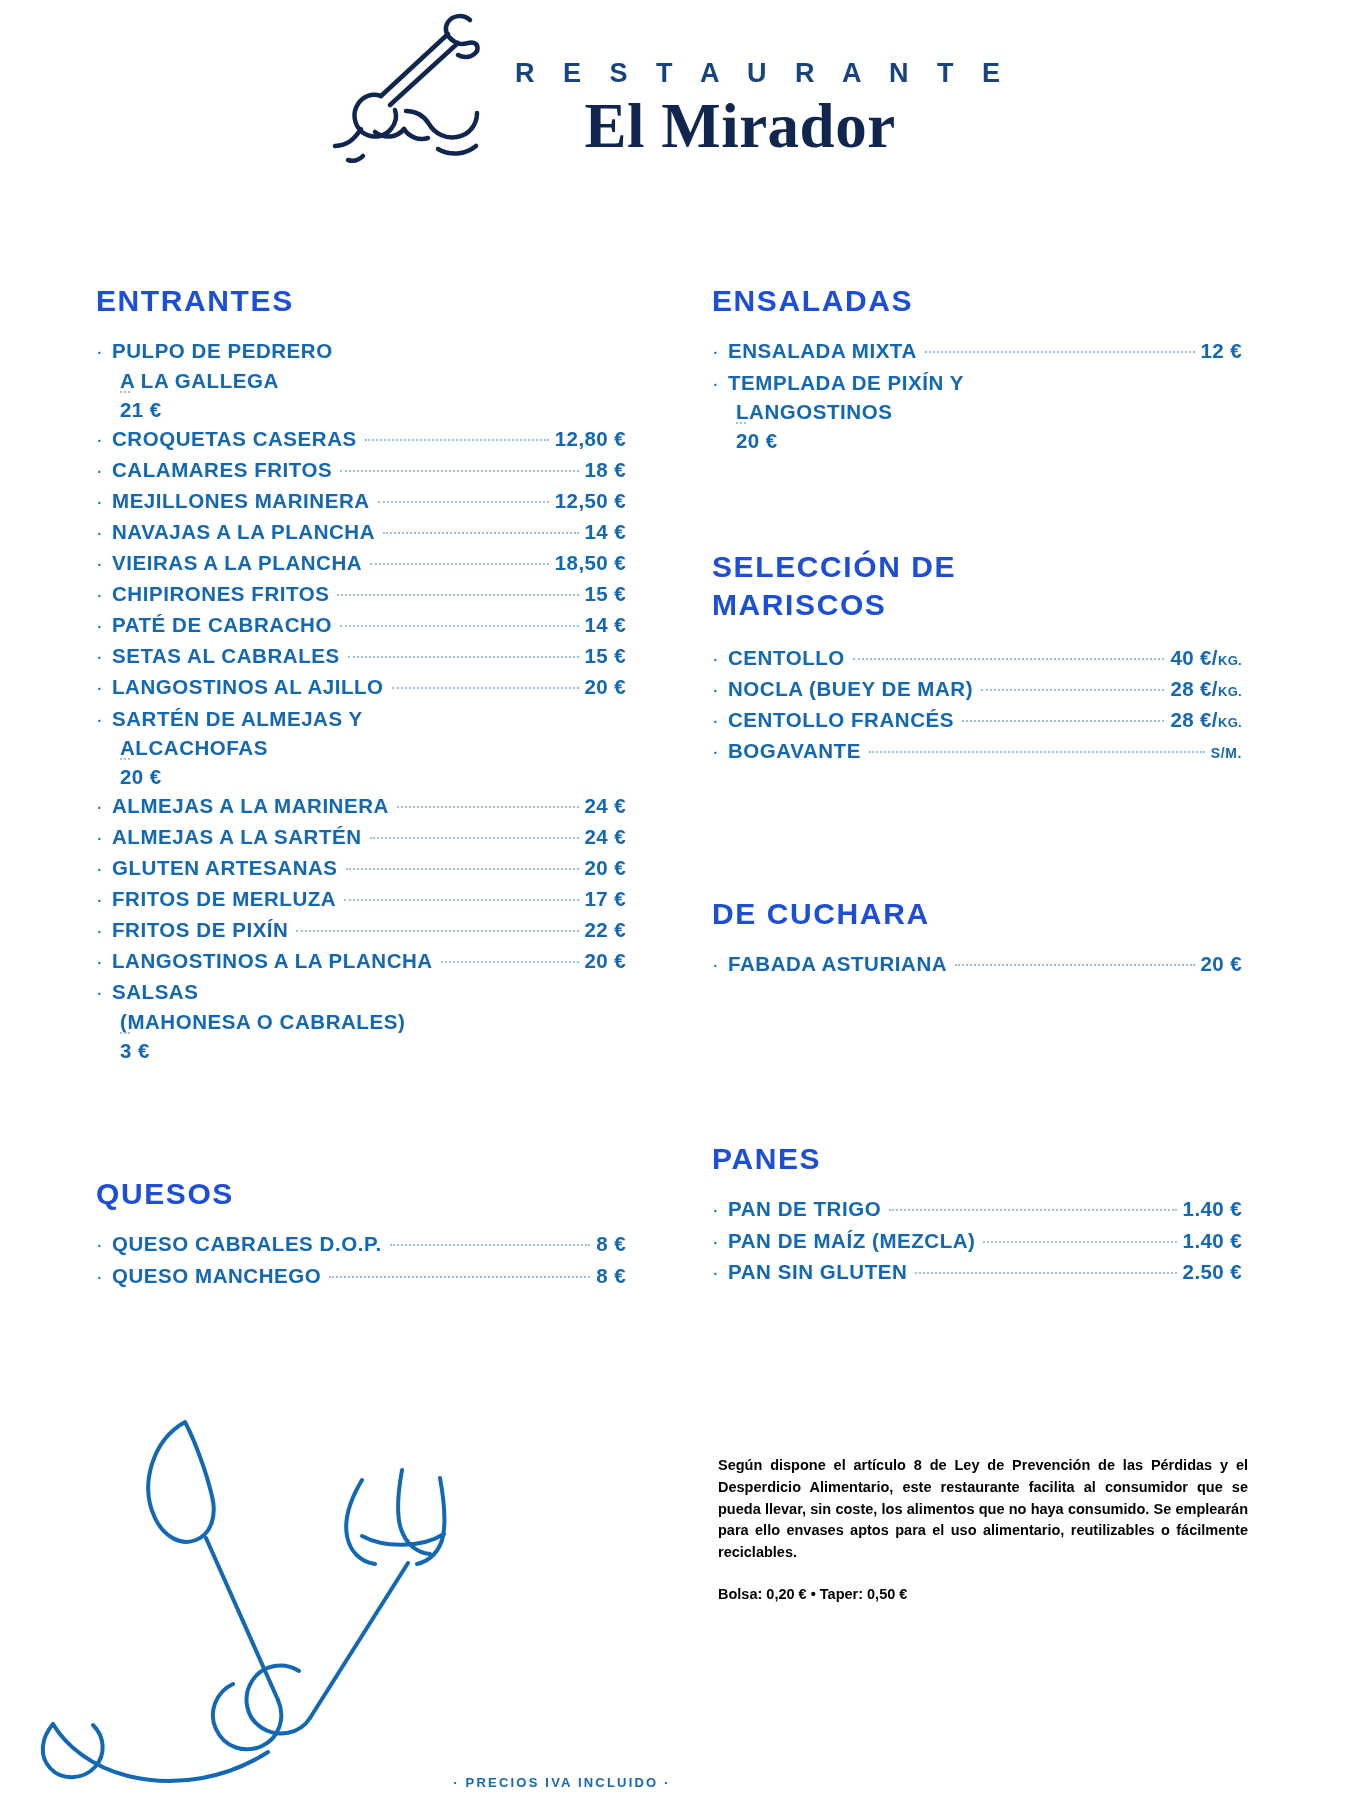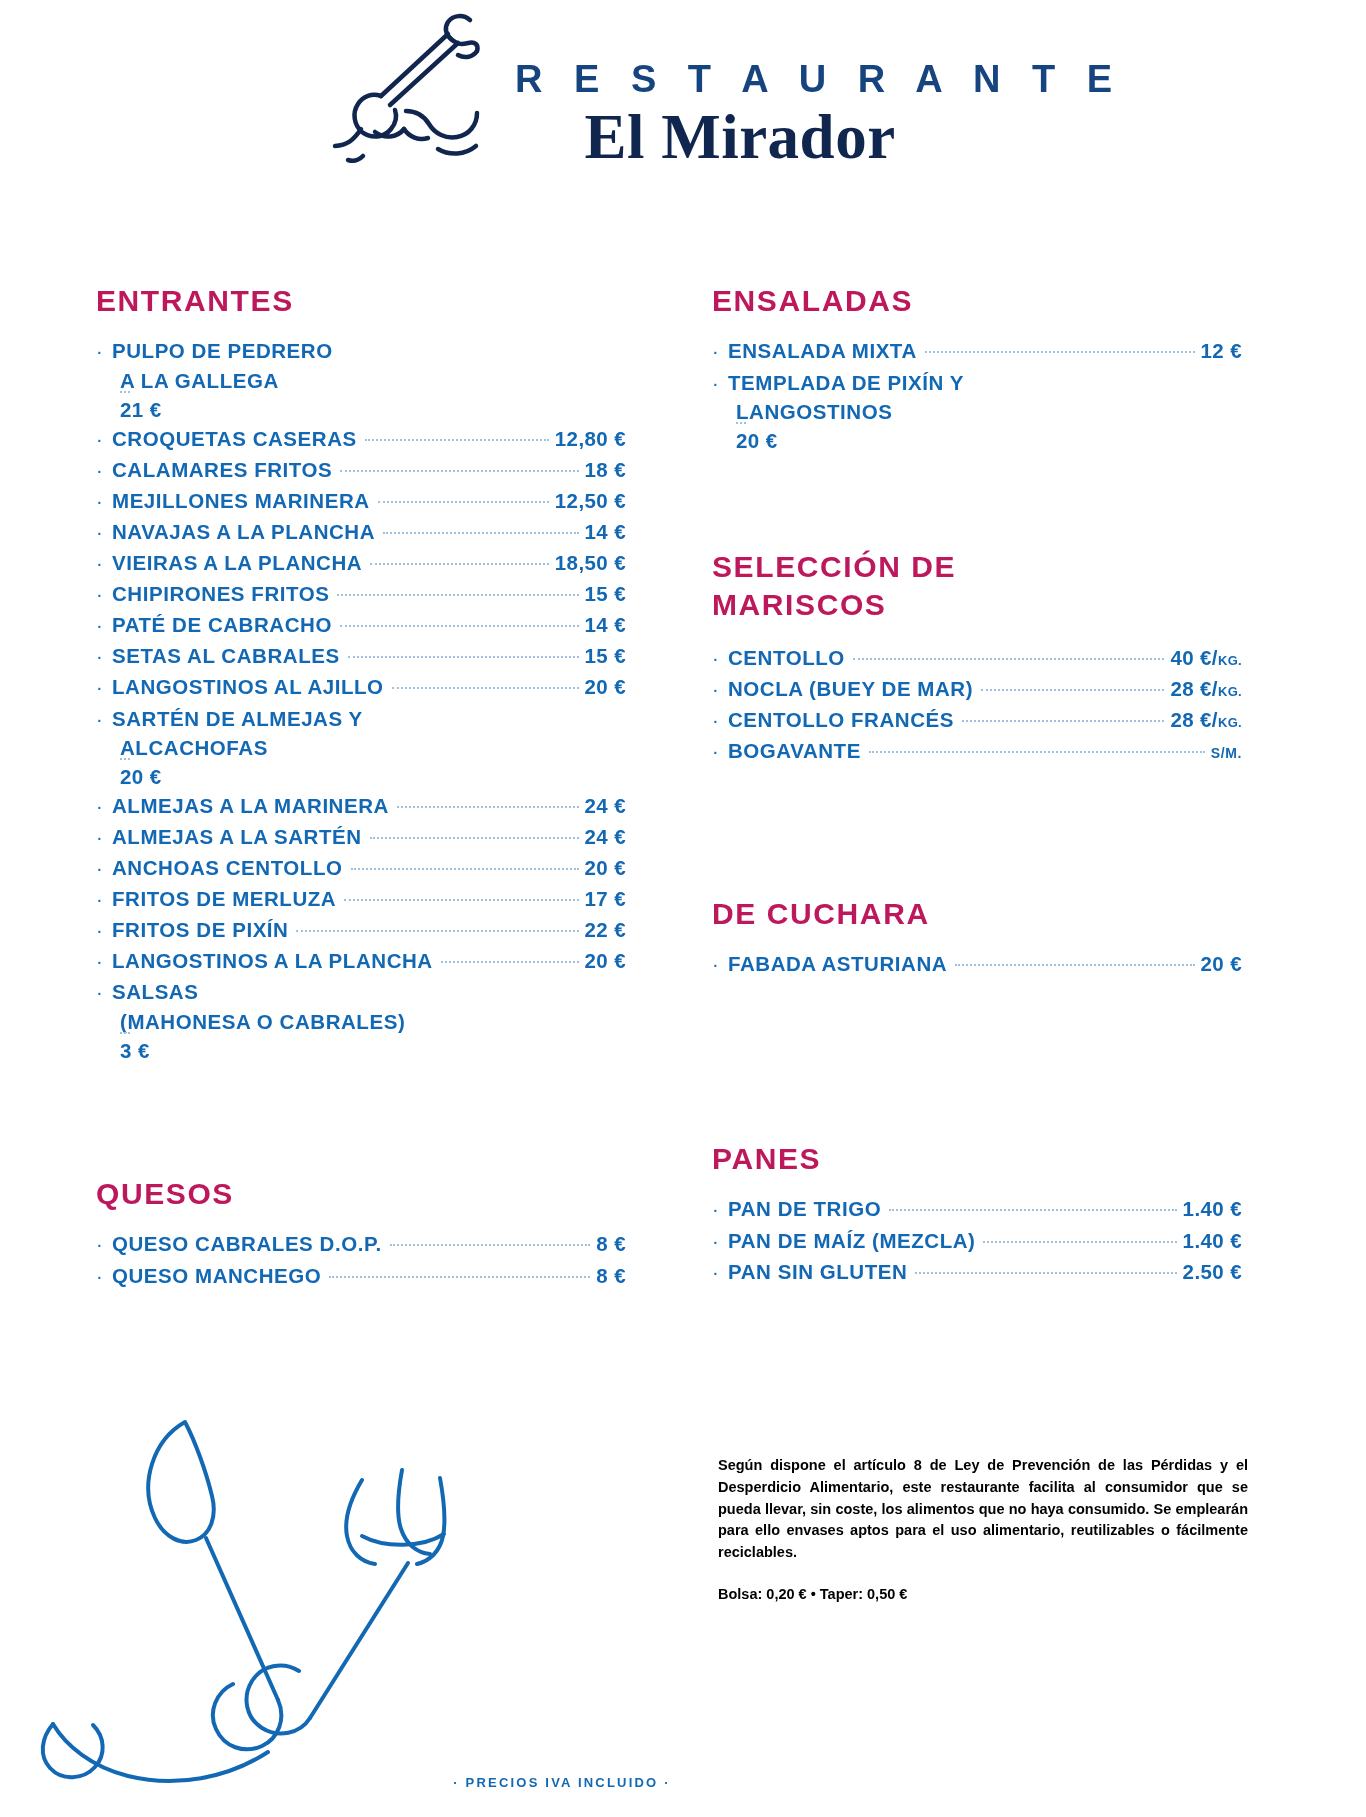--- a/index.html
+++ b/index.html
@@ -38,21 +38,21 @@
     width: 210px;
     height: 185px;
   }
   .logo-text {
     position: absolute;
     left: 195px;
     top: 52px;
     width: 450px;
   }
   .logo-restaurante {
-    font-size: 38px;
+    font-size: 27px;
     letter-spacing: 10.5px;
     font-weight: 700;
     color: #16447f;
     line-height: 1;
     white-space: nowrap;
   }
   .logo-name {
     font-family: "Liberation Serif", serif;
     font-size: 63px;
     font-weight: 700;
@@ -67,21 +67,21 @@
   
   .col-left {
     position: absolute;
     left: 96px;
     top: 282px;
     width: 530px;
   }
   .section-title {
     font-size: 30px;
     font-weight: 700;
-    color: #be185d;
+    color: #1d4ed8;
     letter-spacing: 1.6px;
     line-height: 1.28;
     margin: 0 0 16px 0;
   }
   .section-title.two-line { margin-bottom: 18px; }
 
   .items { margin: 0; padding: 0; list-style: none; }
 
   .item {
     display: block;
@@ -339,21 +339,21 @@
         <span class="bullet">·</span>
         <span class="item-name">ALMEJAS A LA SARTÉN</span>
         <span class="dots"></span>
         <span class="price">24 €</span>
       </div>
     </li>
 
     <li class="item">
       <div class="item-row">
         <span class="bullet">·</span>
-        <span class="item-name">ANCHOAS CENTOLLO</span>
+        <span class="item-name">GLUTEN ARTESANAS</span>
         <span class="dots"></span>
         <span class="price">20 €</span>
       </div>
     </li>
 
     <li class="item">
       <div class="item-row">
         <span class="bullet">·</span>
         <span class="item-name">FRITOS DE MERLUZA</span>
         <span class="dots"></span>

